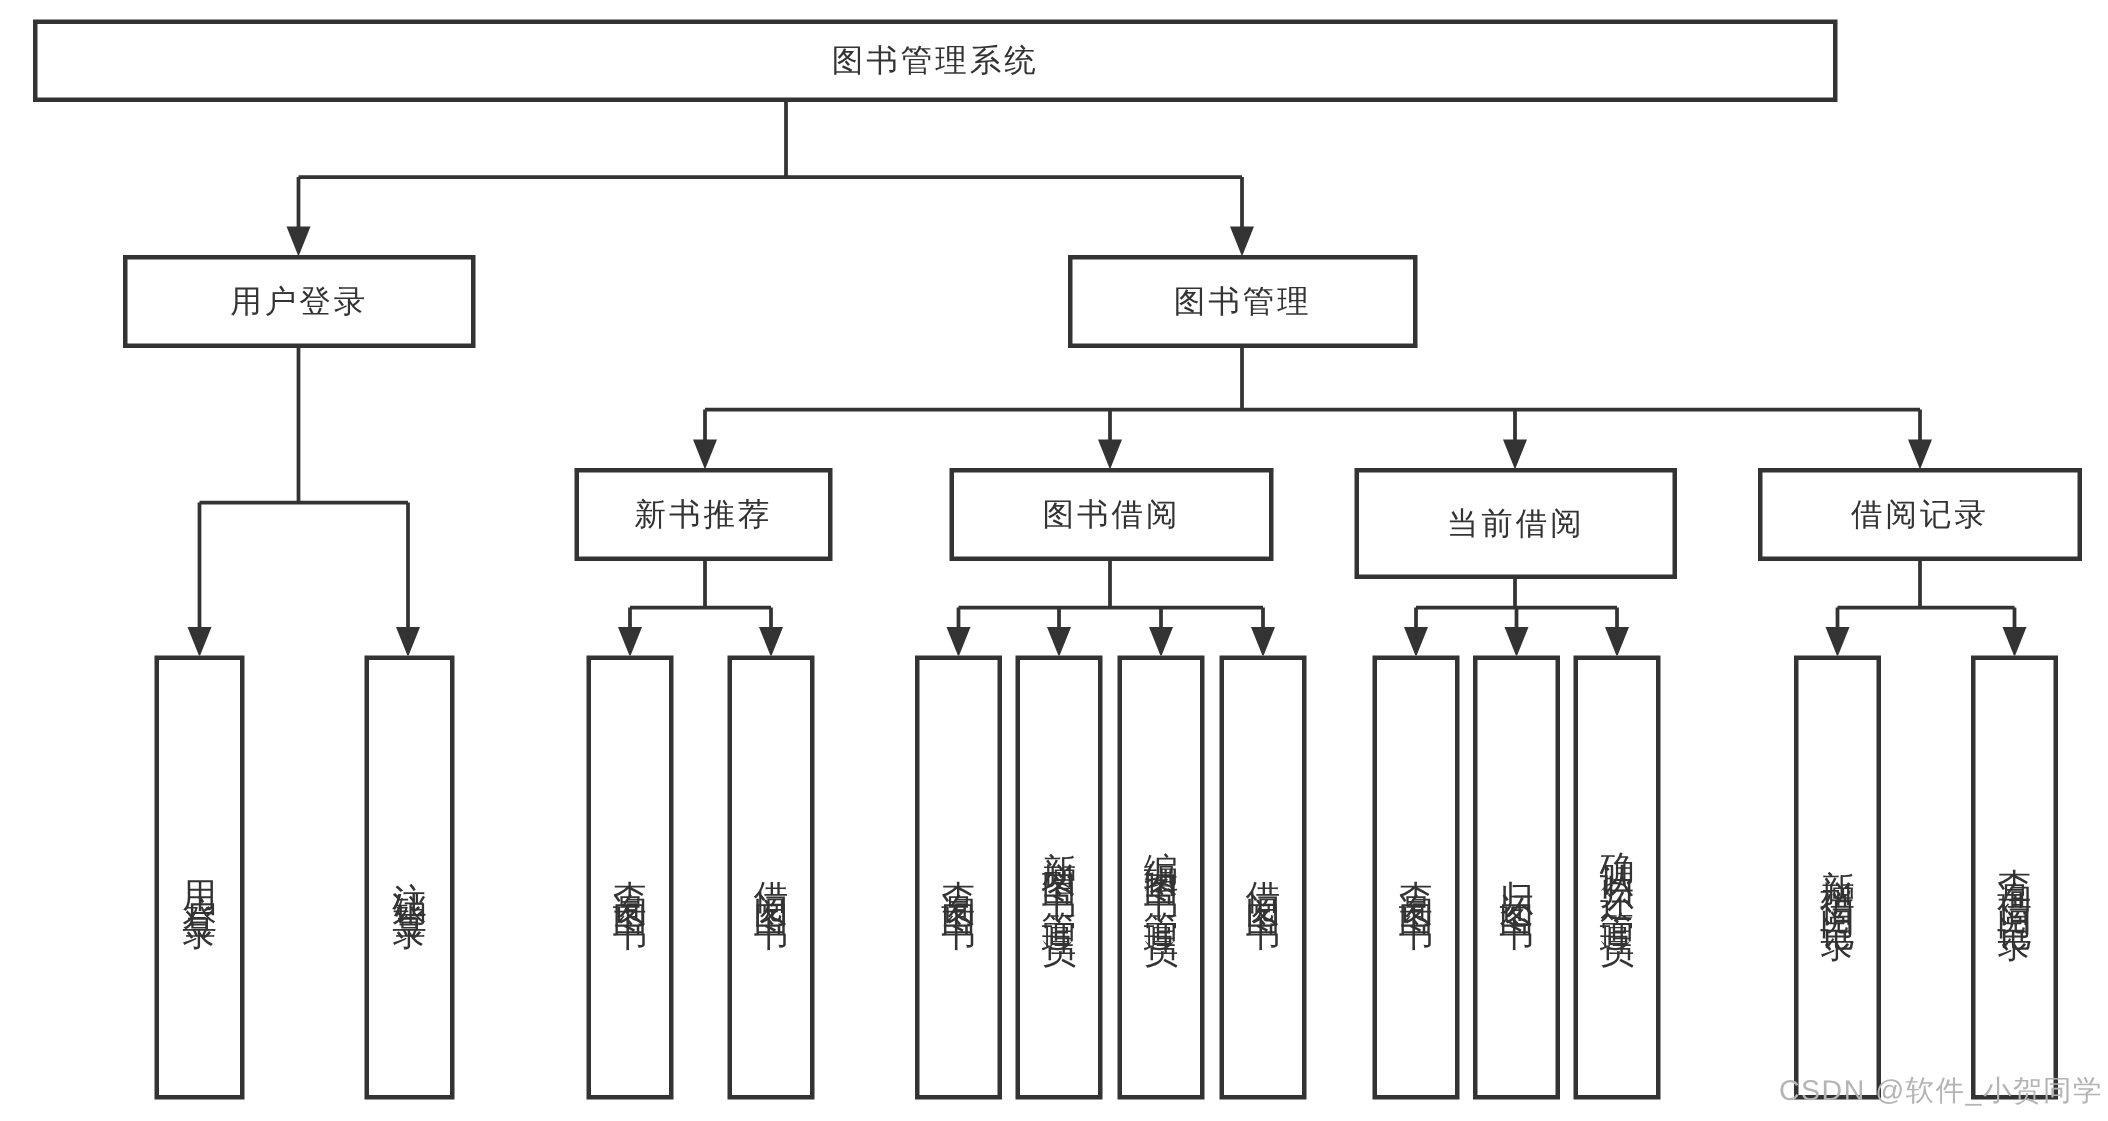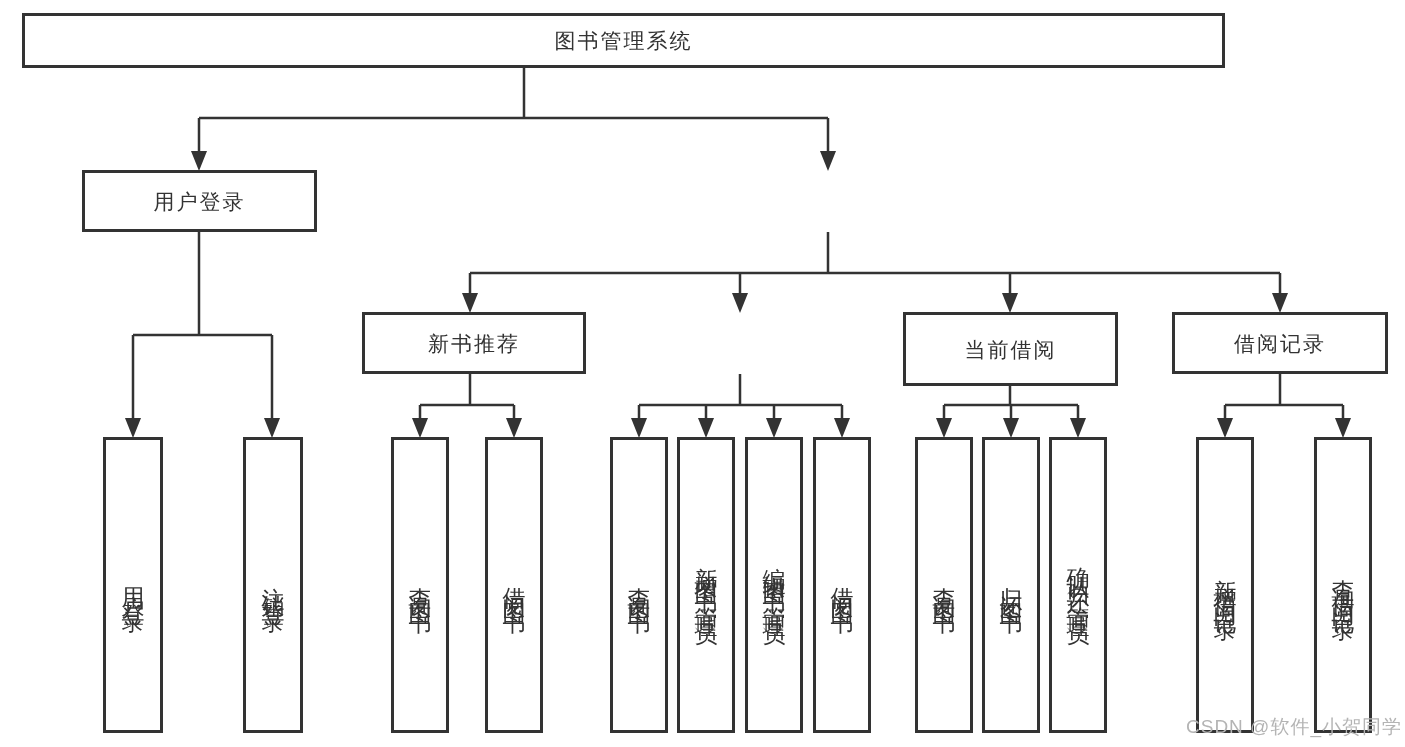--- a/index.html
+++ b/index.html
@@ -88,23 +88,29 @@
     </g>
   </svg>
 
   <div class="node nh" style="left:22px;top:13px;width:1203px;height:55px">
     <span class="lbl">图书管理系统</span>
   </div>
 
   <div class="node nh" style="left:82px;top:170px;width:235px;height:62px">
     <span class="lbl">用户登录</span>
   </div>
+  <div class="node nh" style="left:712px;top:170px;width:233px;height:62px">
+    <span class="lbl">图书管理</span>
+  </div>
 
-  <div class="node nh" style="left:362px;top:312px;width:224px;height:62px">
+  <div class="node nh" style="left:383px;top:312px;width:172px;height:62px">
     <span class="lbl">新书推荐</span>
+  </div>
+  <div class="node nh" style="left:633px;top:312px;width:216px;height:62px">
+    <span class="lbl">图书借阅</span>
   </div>
   <div class="node nh" style="left:903px;top:312px;width:215px;height:74px">
     <span class="lbl">当前借阅</span>
   </div>
   <div class="node nh" style="left:1172px;top:312px;width:216px;height:62px">
     <span class="lbl">借阅记录</span>
   </div>
 
   <div class="node nv" style="left:103px;width:60px">
     <span class="vlbl">用户登录</span>

